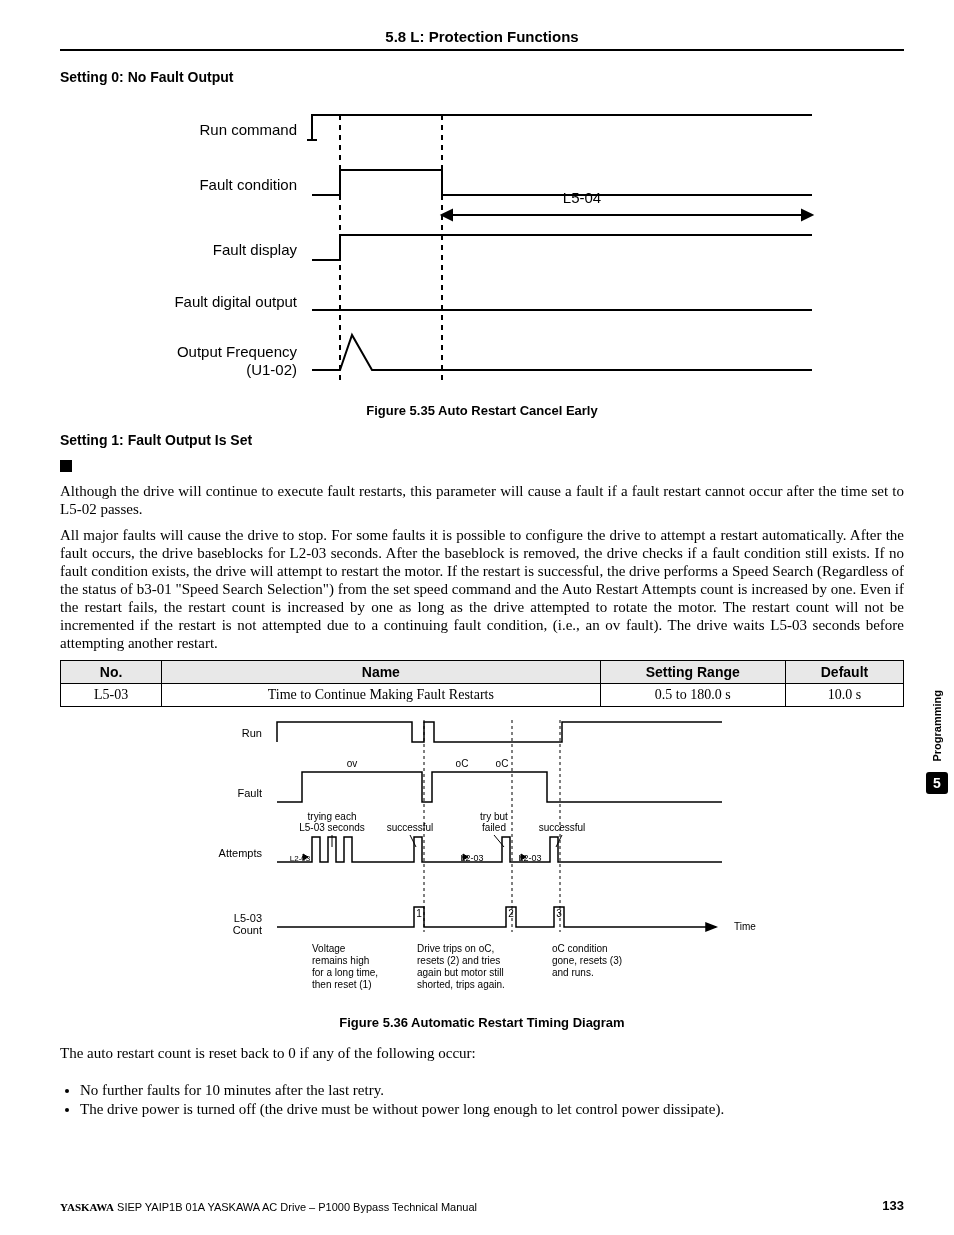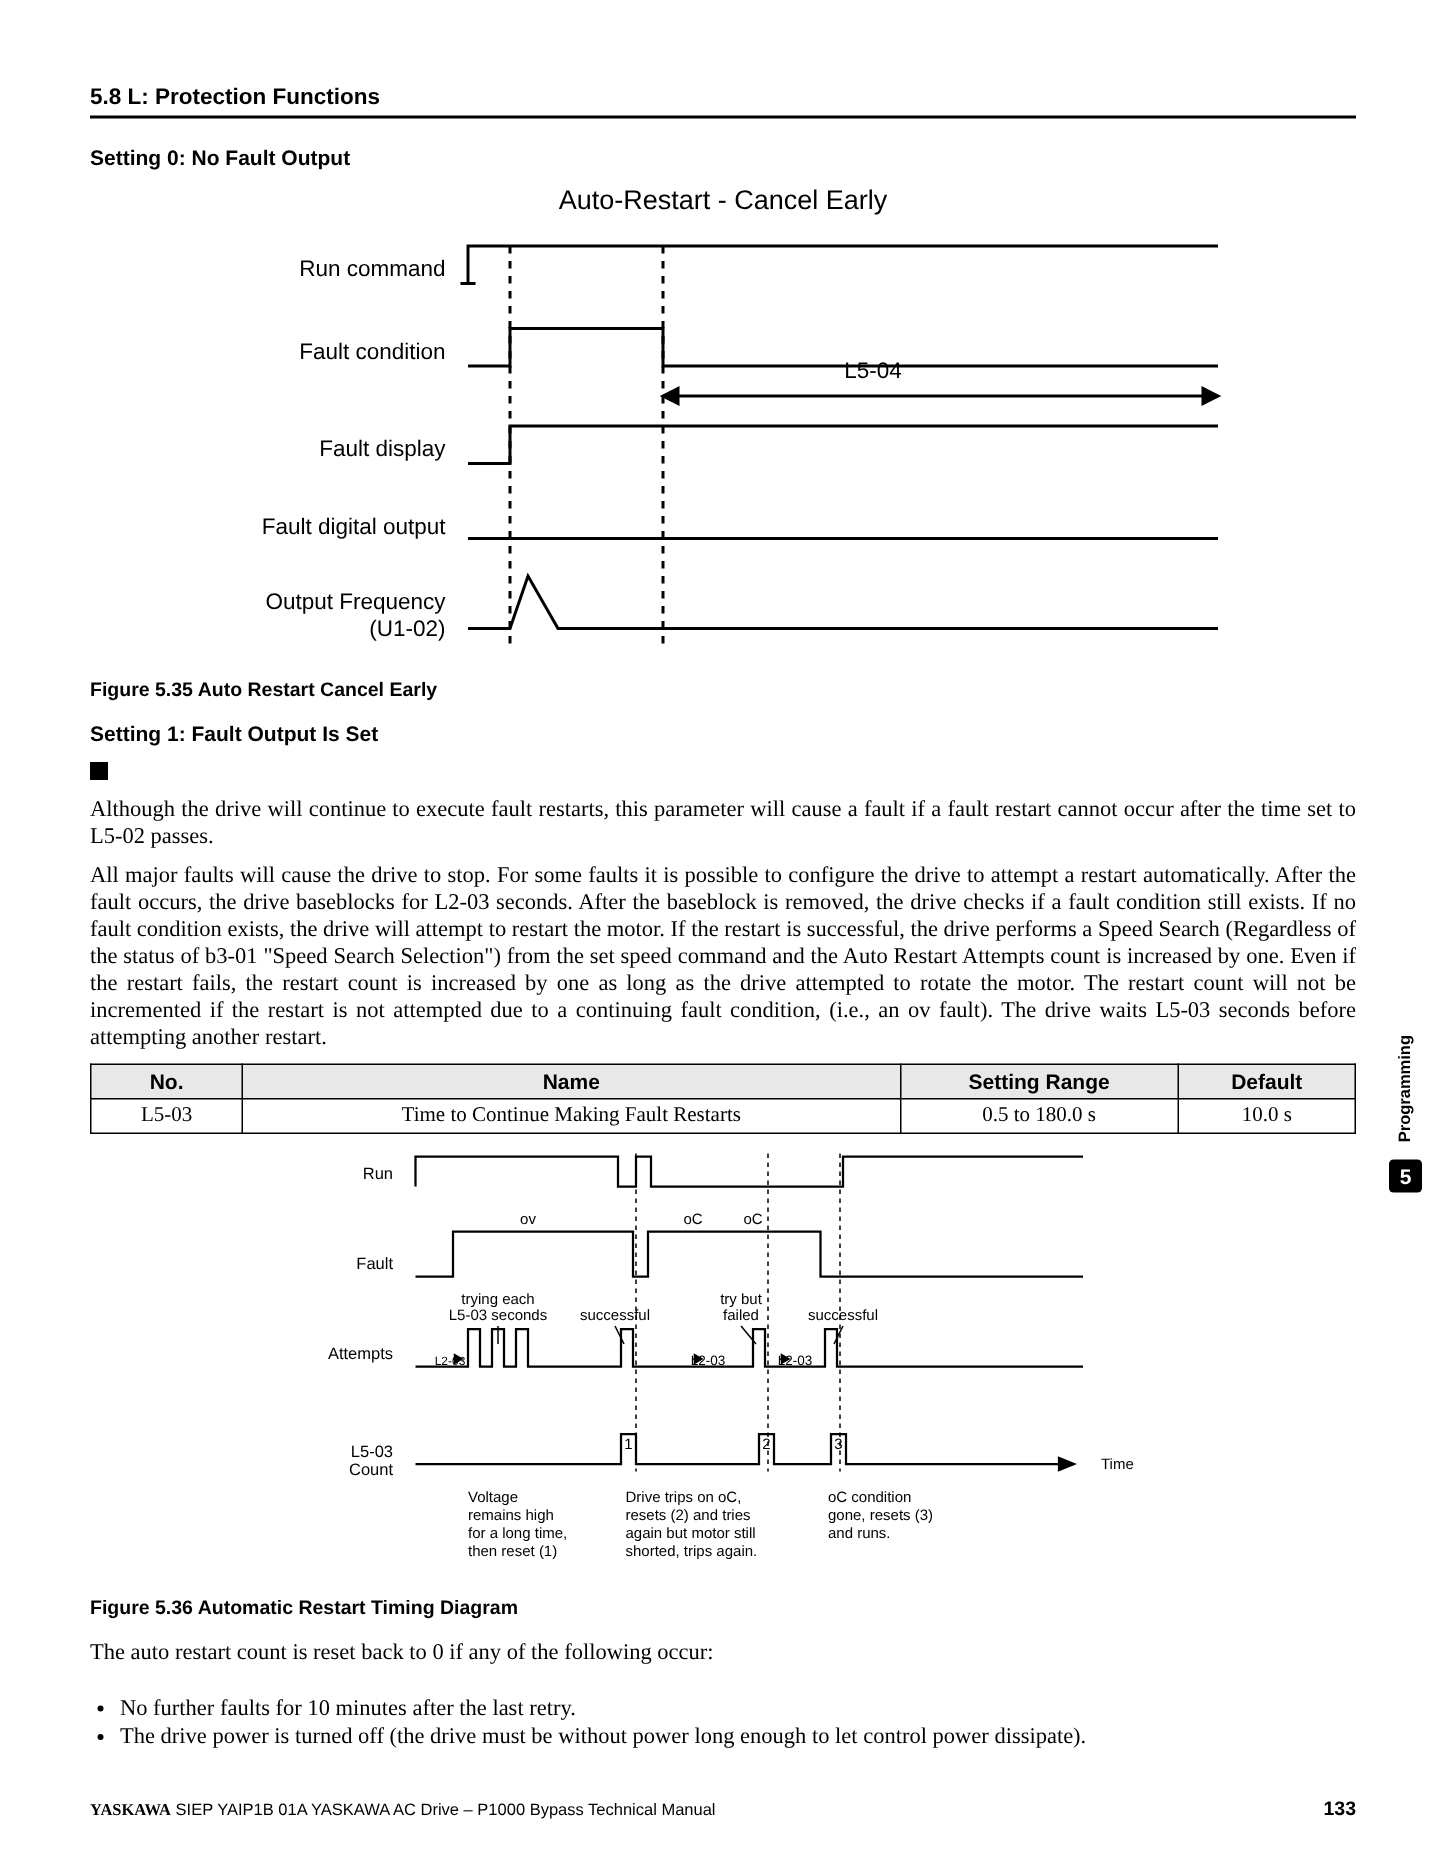--- a/index.html
+++ b/index.html
@@ -9,39 +9,39 @@
     font-family: "Times New Roman", Times, serif;
     background: #fff;
     color: #000;
     position: relative;
     padding: 28px 50px 20px 60px;
   }
   .header-line {
     border-bottom: 2px solid #000;
     padding-bottom: 4px;
     margin-bottom: 18px;
-    text-align: left;
+    text-align: center;
     font-family: Arial, Helvetica, sans-serif;
     font-weight: bold;
     font-size: 15px;
-    margin-top: 28px;
   }
   .subheading {
     font-family: Arial, Helvetica, sans-serif;
     font-weight: bold;
     font-size: 14px;
     margin: 10px 0;
   }
   .fig-wrap-1 { text-align: center; margin: 6px 0; }
   .fig1-title {
     font-family: Arial, Helvetica, sans-serif;
     font-size: 18px;
   }
   svg { display: block; margin: 0 auto; }
   .fig-caption {
+    text-align: center;
     font-family: Arial, Helvetica, sans-serif;
     font-weight: bold;
     font-size: 13px;
     margin: 8px 0 14px 0;
   }
   .sq-bullet {
     display: inline-block;
     width: 12px; height: 12px;
     background: #000;
     vertical-align: middle;
@@ -126,21 +126,20 @@
   }
 </style>
 </head>
 <body>
 
 <div class="header-line">5.8 L: Protection Functions</div>
 
 <div class="subheading">Setting 0: No Fault Output</div>
 
 <div class="fig-wrap-1">
-  <div class="fig1-title">Auto-Restart - Cancel Early</div>
   <svg width="740" height="300">
     <g font-family="Arial, Helvetica, sans-serif" font-size="15" text-anchor="end">
       <text x="185" y="40">Run command</text>
       <text x="185" y="95">Fault condition</text>
       <text x="185" y="160">Fault display</text>
       <text x="185" y="212">Fault digital output</text>
       <text x="185" y="262">Output Frequency</text>
       <text x="185" y="280">(U1-02)</text>
     </g>
     <text x="470" y="108" font-family="Arial, Helvetica, sans-serif" font-size="15" text-anchor="middle">L5-04</text>

